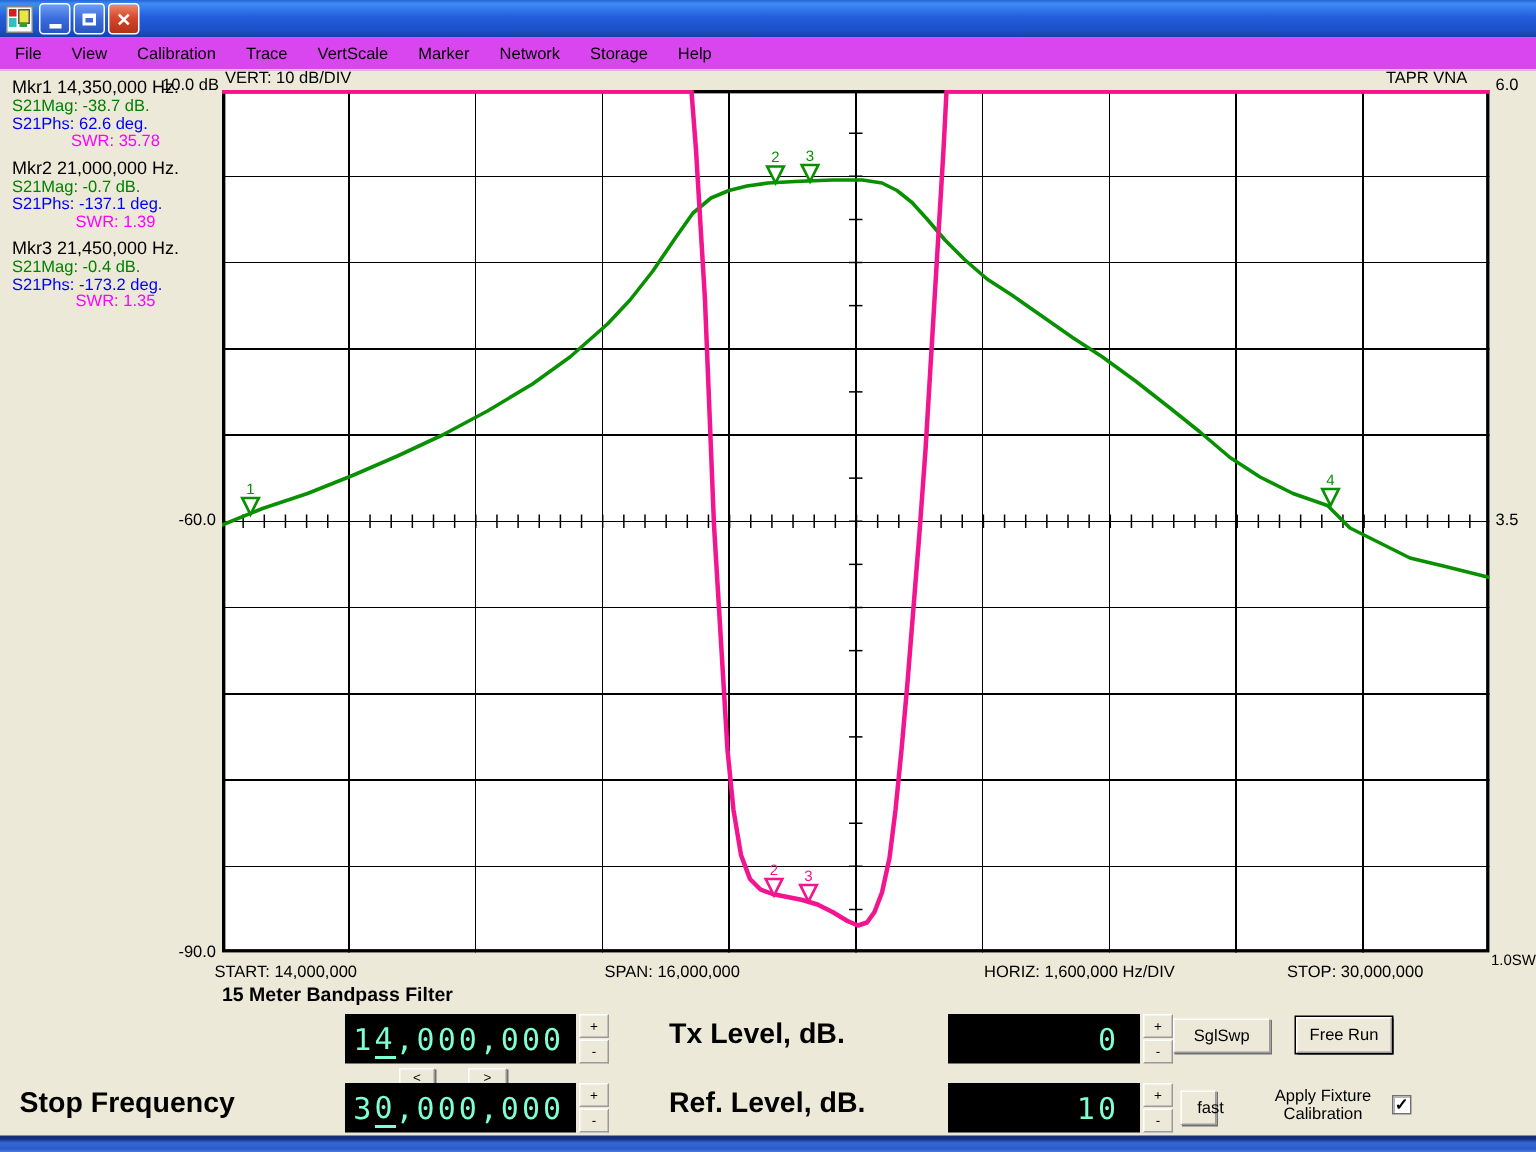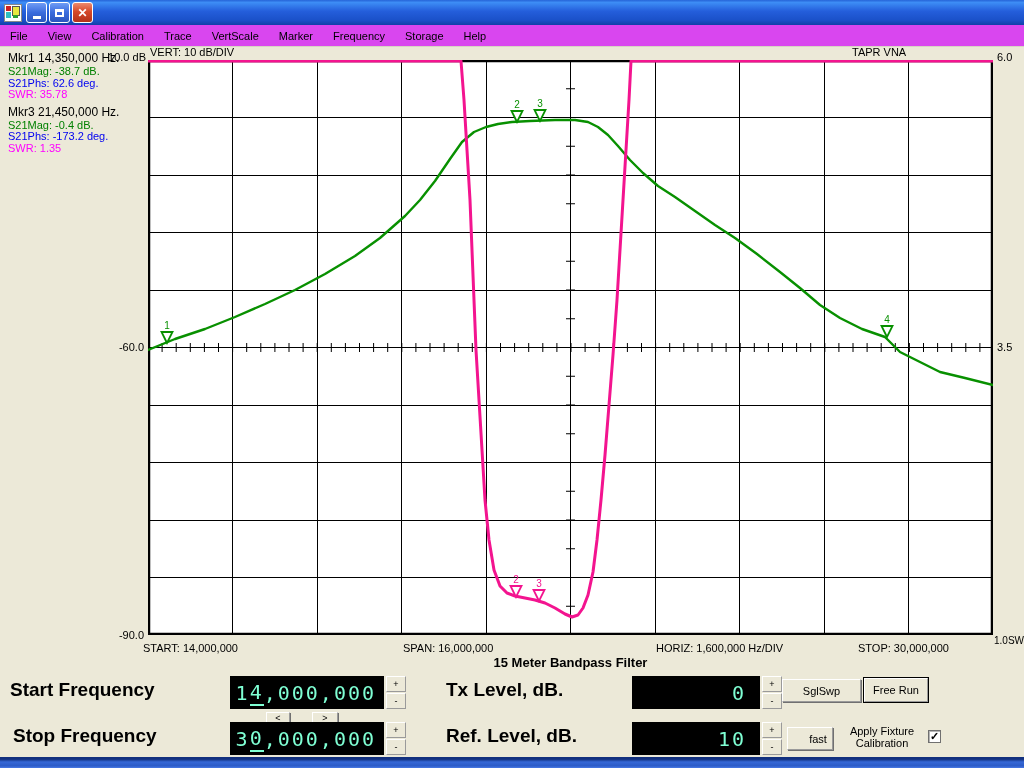--- a/index.html
+++ b/index.html
@@ -26,21 +26,21 @@
   .menubar{position:absolute;left:0;top:25px;width:1024px;height:21px;background:#d946ef;
     border-bottom:1px solid #d8d4c4;display:flex;align-items:center;font-size:11px;}
   .menu-item{padding:0 10px;line-height:20px;cursor:default;}
   
   .marker-panel{position:absolute;left:8px;top:52px;width:138px;}
   .mgroup{margin-bottom:5px;}
   .mhead{font-size:12px;line-height:12px;margin-bottom:2px;white-space:nowrap;}
   .mline{font-size:11px;line-height:11.5px;white-space:nowrap;}
   .mline.green{color:#008000;}
   .mline.blue{color:#0000f0;}
-  .mline.pink{color:#ff00ff;}
+  .mline.pink{color:#ff00ff;text-align:center;}
   
   .glabel{position:absolute;font-size:11px;white-space:nowrap;}
   
   .lcd{position:absolute;background:#000;color:#7FFFD4;
     font-family:"DejaVu Sans Mono",monospace;font-size:20px;letter-spacing:2px;
     display:flex;align-items:center;justify-content:flex-end;box-sizing:border-box;}
   .lcd .cur{border-bottom:2px solid #7FFFD4;}
   .biglabel{position:absolute;font-size:19px;font-weight:bold;white-space:nowrap;}
   
   .spin{position:absolute;width:20px;}
@@ -53,21 +53,21 @@
   .pbtn.focused{box-shadow:0 0 0 1px #000,1px 1px 0 #000;}
   .smallnav{font-size:9px;line-height:9px;}
   .chk{position:absolute;width:13px;height:13px;background:#fff;border:1px solid #707070;
     box-shadow:inset 1px 1px 0 #b5b5b5;font-size:11px;font-weight:bold;display:flex;
     align-items:center;justify-content:center;box-sizing:border-box;}
   .fixture-label{position:absolute;font-size:11px;line-height:11.5px;text-align:center;white-space:nowrap;}
   
   .taskbar{position:absolute;left:0;top:757px;width:1024px;height:11px;
     background:linear-gradient(180deg,#12307e 0%,#12307e 20%,#3567d6 45%,#2b5bc7 80%,#4a79e4 100%);}
   svg{position:absolute;left:148px;top:60px;}
-  .caption{position:absolute;left:148px;top:655px;width:845px;text-align:center;
+  .caption{position:absolute;left:148px;top:655px;width:845px;
     font-size:13px;font-weight:bold;}
 </style>
 </head>
 <body>
 
 <div class="screen">
 
   <div class="titlebar">
     <span class="app-icon">
       <i style="left:1px;top:1px;width:5px;height:5px;background:#d02020;"></i>
@@ -86,42 +86,48 @@
     </span>
   </div>
 
   <div class="menubar" id="menubar">
       <span class="menu-item">File</span>
       <span class="menu-item">View</span>
       <span class="menu-item">Calibration</span>
       <span class="menu-item">Trace</span>
       <span class="menu-item">VertScale</span>
       <span class="menu-item">Marker</span>
-      <span class="menu-item">Frequency</span>
+      <span class="menu-item">Network</span>
       <span class="menu-item">Storage</span>
       <span class="menu-item">Help</span>
     </div>
 
   <div class="marker-panel" id="marker-panel">
       <div class="mgroup">
         <div class="mhead">Mkr1  14,350,000 Hz.</div>
         <div class="mline green">S21Mag: -38.7 dB.</div>
         <div class="mline blue">S21Phs: 62.6 deg.</div>
         <div class="mline pink">SWR: 35.78</div>
       </div>
       <div class="mgroup">
+        <div class="mhead">Mkr2  21,000,000 Hz.</div>
+        <div class="mline green">S21Mag: -0.7 dB.</div>
+        <div class="mline blue">S21Phs: -137.1 deg.</div>
+        <div class="mline pink">SWR: 1.39</div>
+      </div>
+      <div class="mgroup">
         <div class="mhead">Mkr3  21,450,000 Hz.</div>
         <div class="mline green">S21Mag: -0.4 dB.</div>
         <div class="mline blue">S21Phs: -173.2 deg.</div>
         <div class="mline pink">SWR: 1.35</div>
       </div>
     </div>
 
   <div class="glabel" style="left:150px;top:46px;">VERT: 10 dB/DIV</div>
-  <div class="glabel" style="left:852px;top:46px;text-align:right;">TAPR VNA</div>
+  <div class="glabel" style="left:924px;top:46px;text-align:right;">TAPR VNA</div>
   <div class="glabel" style="left:104px;top:51px;width:42px;text-align:right;">10.0 dB</div>
   <div class="glabel" style="left:104px;top:341px;width:40px;text-align:right;">-60.0</div>
   <div class="glabel" style="left:104px;top:629px;width:40px;text-align:right;">-90.0</div>
   <div class="glabel" style="left:997px;top:51px;">6.0</div>
   <div class="glabel" style="left:997px;top:341px;">3.5</div>
   <div class="glabel" style="left:994px;top:635px;font-size:10px;">1.0SWR</div>
   <div class="glabel" style="left:143px;top:642px;text-align:right;">START: 14,000,000</div>
   <div class="glabel" style="left:403px;top:642px;">SPAN: 16,000,000</div>
   <div class="glabel" style="left:656px;top:642px;text-align:right;">HORIZ: 1,600,000 Hz/DIV</div>
   <div class="glabel" style="left:858px;top:642px;">STOP: 30,000,000</div>
@@ -235,39 +241,38 @@
       <polygon points="540,121 534.5,110 545.5,110" fill="#fff" stroke="#089000" stroke-width="1.8"></polygon>
       <text x="540" y="107" text-anchor="middle" font-size="10" font-family="Liberation Sans, sans-serif" fill="#089000">3</text>
       <polygon points="887,337 881.5,326 892.5,326" fill="#fff" stroke="#089000" stroke-width="1.8"></polygon>
       <text x="887" y="323" text-anchor="middle" font-size="10" font-family="Liberation Sans, sans-serif" fill="#089000">4</text>
       <polygon points="516,597 510.5,586 521.5,586" fill="#fff" stroke="#F3148F" stroke-width="1.8"></polygon>
       <text x="516" y="583" text-anchor="middle" font-size="10" font-family="Liberation Sans, sans-serif" fill="#F3148F">2</text>
       <polygon points="539,601 533.5,590 544.5,590" fill="#fff" stroke="#F3148F" stroke-width="1.8"></polygon>
       <text x="539" y="587" text-anchor="middle" font-size="10" font-family="Liberation Sans, sans-serif" fill="#F3148F">3</text>
     </svg>
 
-  <div class="biglabel" style="left:10px;top:679px;">Start Frequency</div>
   <div class="lcd" style="left:230px;top:676px;width:154px;height:33px;padding-right:8px;">
     <span>1</span>
       <span class="cur">4</span>
       <span>,000,000</span>
   </div>
   <div class="spin" style="left:386px;top:676px;">
     <div class="spinbtn">+</div>
     <div class="spinbtn">-</div>
   </div>
   <div class="biglabel" style="left:446px;top:679px;">Tx Level, dB.</div>
   <div class="lcd" style="left:632px;top:676px;width:128px;height:33px;padding-right:14px;">
     <span>0</span>
   </div>
   <div class="spin" style="left:762px;top:676px;">
     <div class="spinbtn">+</div>
     <div class="spinbtn">-</div>
   </div>
-  <div class="pbtn" style="left:782px;top:679px;width:79px;height:23px;">SglSwp</div>
+  <div class="pbtn" style="left:782px;top:679px;width:65px;height:23px;">SglSwp</div>
   <div class="pbtn focused" style="left:864px;top:678px;width:64px;height:24px;">Free Run</div>
 
   <div class="pbtn smallnav" style="left:266px;top:712px;width:24px;height:12px;">&lt;</div>
   <div class="pbtn smallnav" style="left:312px;top:712px;width:26px;height:12px;">&gt;</div>
 
   <div class="biglabel" style="left:13px;top:725px;">Stop Frequency</div>
   <div class="lcd" style="left:230px;top:722px;width:154px;height:33px;padding-right:8px;">
     <span>3</span>
       <span class="cur">0</span>
       <span>,000,000</span>
@@ -277,21 +282,21 @@
     <div class="spinbtn">-</div>
   </div>
   <div class="biglabel" style="left:446px;top:725px;">Ref. Level, dB.</div>
   <div class="lcd" style="left:632px;top:722px;width:128px;height:33px;padding-right:14px;">
     <span>10</span>
   </div>
   <div class="spin" style="left:762px;top:722px;">
     <div class="spinbtn">+</div>
     <div class="spinbtn">-</div>
   </div>
-  <div class="pbtn" style="left:787px;top:727px;width:46px;height:23px;padding-left:16px;">fast</div>
+  <div class="pbtn" style="left:787px;top:727px;width:24px;height:23px;padding-left:16px;">fast</div>
   <div class="fixture-label" style="left:840px;top:726px;width:84px;">
     <span>Apply Fixture</span><br>
     <span>Calibration</span>
   </div>
   <div class="chk" style="left:928px;top:730px;">✓</div>
 
   <div class="taskbar"></div>
 </div>
 
 </body></html>

